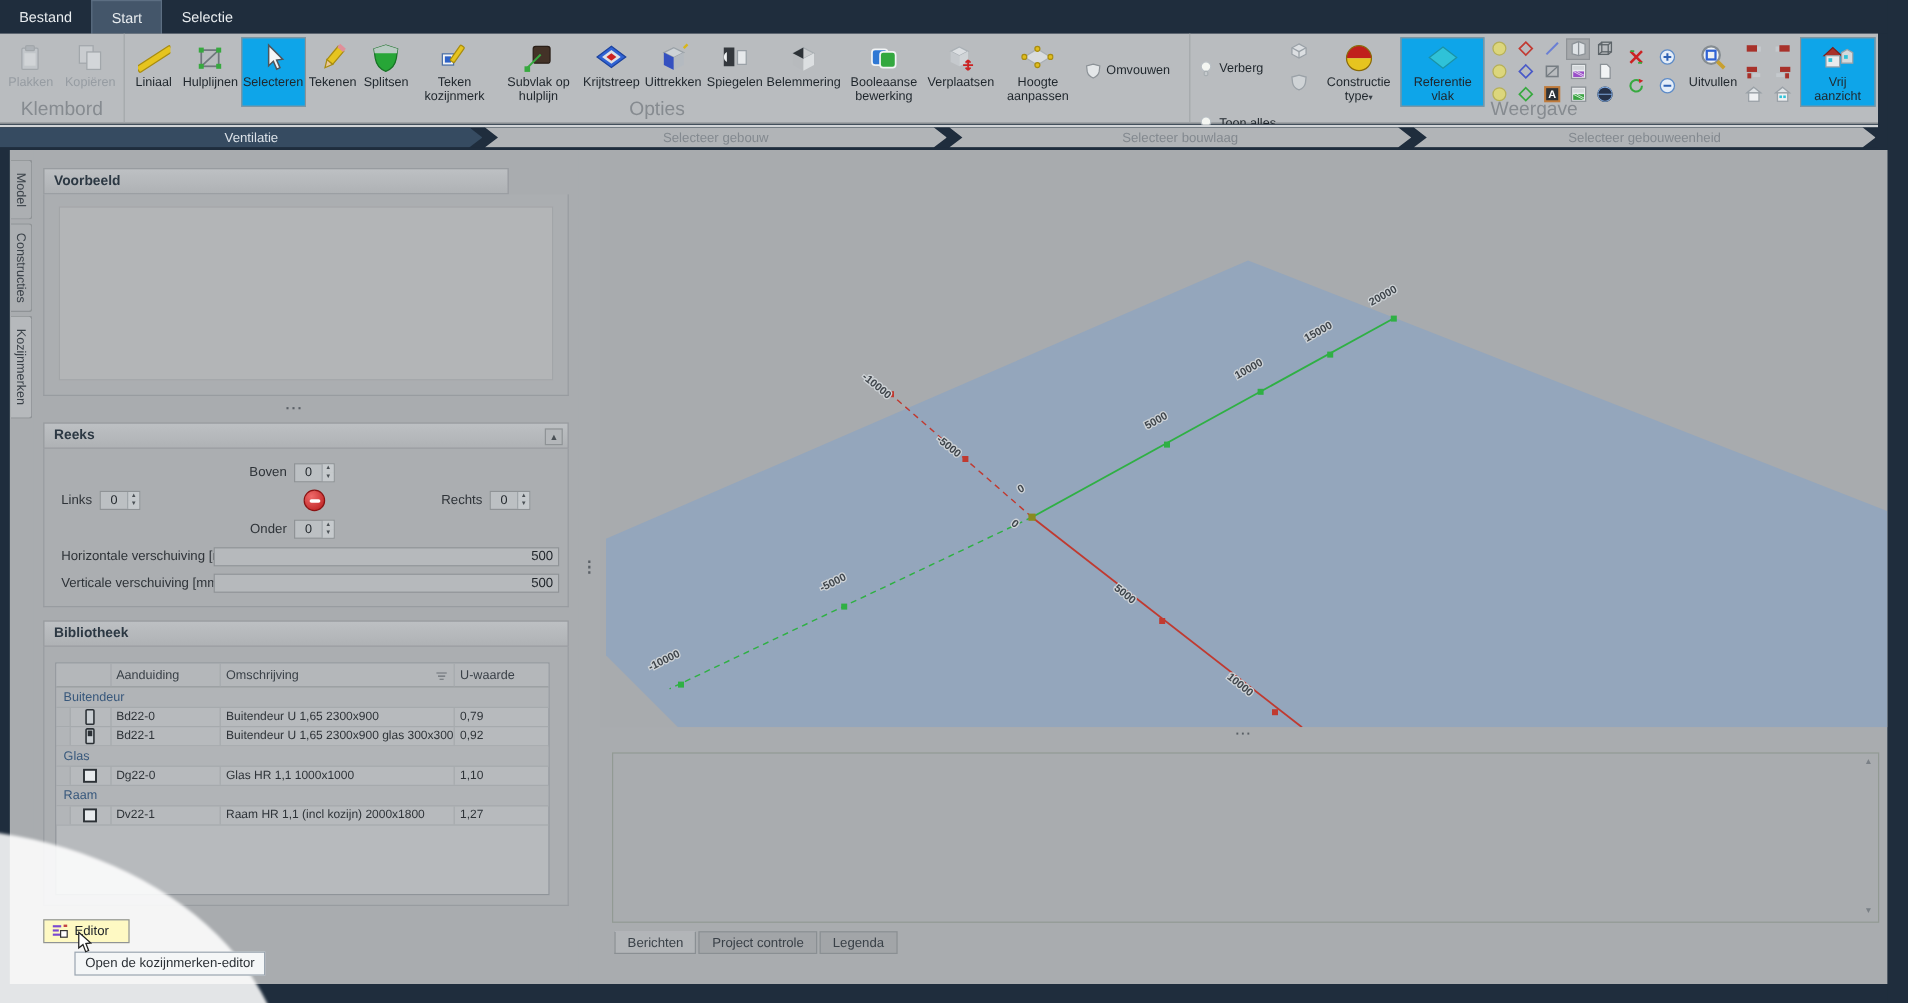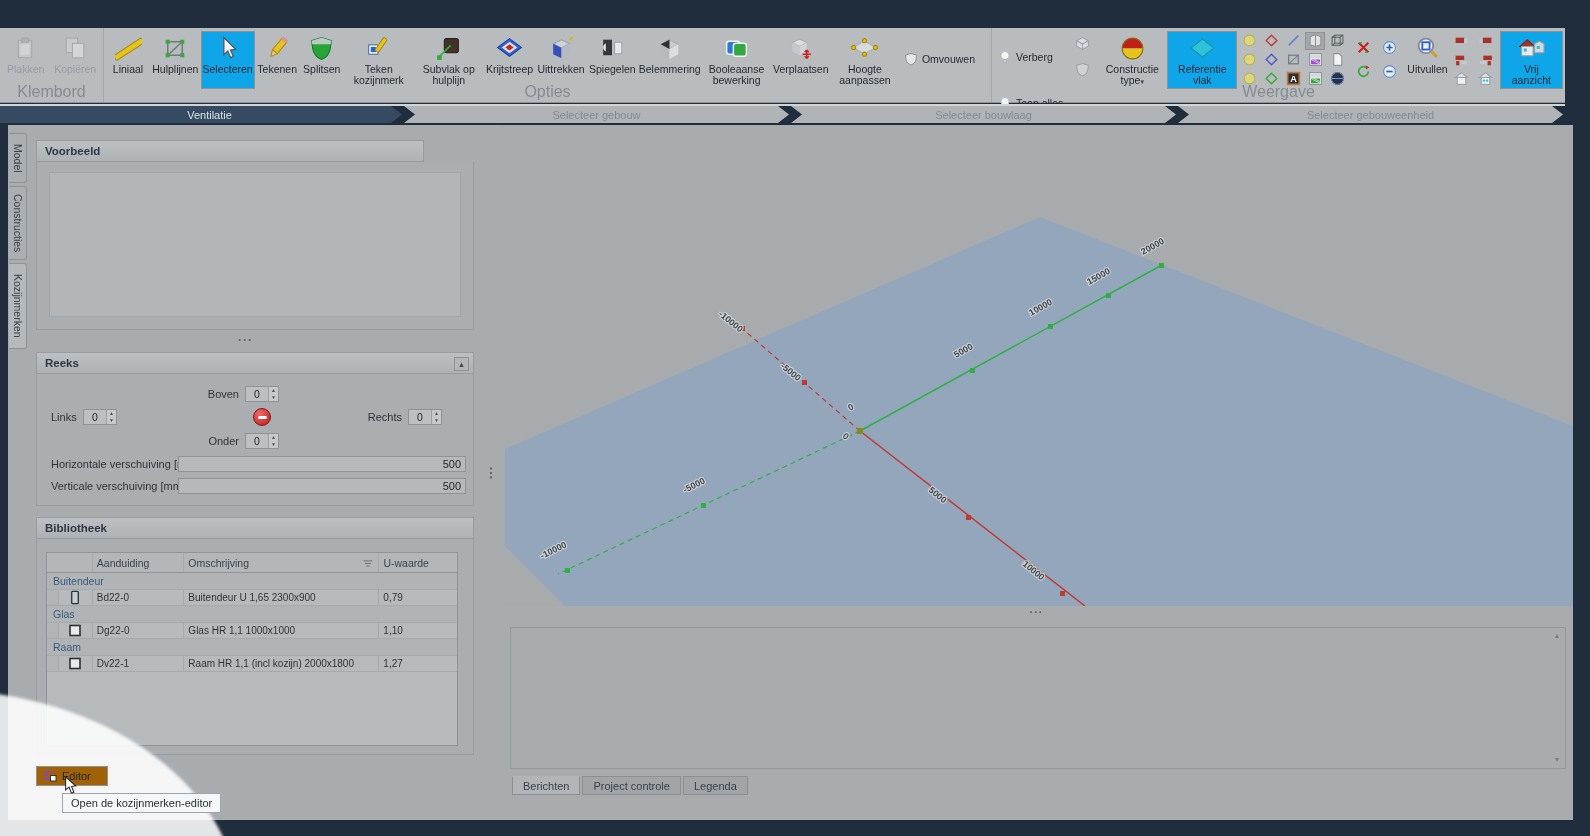--- a/index.html
+++ b/index.html
@@ -91,21 +91,21 @@
   .tc.c1{width:34px;justify-content:center;}
   .tc.c2{width:92px;}
   .tc.c3{width:196px;position:relative;}
   .tc.c4{width:78px;border-right:none;}
   .trow.head .tc.c0h{width:46px;}
   .sort-ic{position:absolute;right:4px;top:4px;width:12px;height:12px;}
   .rowic{width:14px;height:15px;}
   .rowic svg{width:100%;height:100%;display:block;}
 
   
-  #editorbtn{position:absolute;left:8px;top:641px;width:72px;height:20px;background:#a16207;border:1px solid #8f9396;
+  #editorbtn{position:absolute;left:8px;top:641px;width:72px;height:20px;background:#fef9c3;border:1px solid #8f9396;
              display:flex;align-items:center;padding:0 6px;font-size:11px;color:#22272c;}
   #editorbtn .ic{width:14px;height:14px;margin-right:5px;}
   #editorbtn .ic svg{width:100%;height:100%;display:block;}
   #tooltip{position:absolute;left:62px;top:793px;height:20px;background:#f4f6f7;border:1px solid #9aa5b0;
            font-size:11px;color:#2c3136;display:flex;align-items:center;padding:0 8px;white-space:nowrap;z-index:70;}
   #cursor{position:absolute;left:63px;top:776px;width:14px;height:21px;z-index:80;}
   #blob{position:absolute;left:-360px;top:690px;width:600px;height:440px;border-radius:50%;
         background:rgba(255,255,255,.88);filter:blur(1.5px);z-index:50;}
 
   
@@ -126,20 +126,25 @@
   .scr.dn{bottom:3px;} .scr.dn::after{content:"▼";}
   #msgtabs{position:absolute;left:512px;top:776px;height:19px;display:flex;}
   .mtab{border:1px solid #8a8f93;background:#a2a5a8;font-size:11px;color:#3a4148;display:flex;align-items:center;padding:0 10px;margin-right:2px;}
   .mtab.active{background:#b2b5b8;border-top-color:#b2b5b8;}
 </style>
 </head>
 <body>
 
 <div id="app">
 
+  <div id="tabbar">
+    <div class="apptab">Bestand</div>
+    <div class="apptab active">Start</div>
+    <div class="apptab">Selectie</div>
+  </div>
 
   <div id="ribbon">
     <div class="rgroup" style="width:104px">
       <div class="rbtn dis">
         <span class="ic">
             <svg viewBox="0 0 26 26">
               <rect x="6" y="5" width="13" height="17" rx="1" fill="#c7ccd0" stroke="#969ca1"></rect>
               <rect x="9" y="3" width="7" height="4" rx="1" fill="#a8aeb3" stroke="#969ca1"></rect>
               <rect x="8" y="9" width="9" height="10" fill="#dfe2e4"></rect>
             </svg>
@@ -676,20 +681,34 @@
         <div class="tc c1">
             <span class="rowic">
               <svg viewBox="0 0 12 16">
                 <rect x="2.5" y="1.5" width="7" height="13" rx="1" fill="#c9ced2" stroke="#2c3136" stroke-width="1.4"></rect>
               </svg>
             </span>
           </div>
         <div class="tc c2">Bd22-0</div>
         <div class="tc c3">Buitendeur U 1,65 2300x900</div>
         <div class="tc c4">0,79</div>
+      </div>
+      <div class="trow">
+        <div class="tc c0"></div>
+        <div class="tc c1">
+            <span class="rowic">
+              <svg viewBox="0 0 12 16">
+                <rect x="2.5" y="1.5" width="7" height="13" rx="1" fill="#c9ced2" stroke="#2c3136" stroke-width="1.4"></rect>
+                <rect x="4" y="3" width="4" height="5" fill="#2c3136"></rect>
+              </svg>
+            </span>
+          </div>
+        <div class="tc c2">Bd22-1</div>
+        <div class="tc c3">Buitendeur U 1,65 2300x900 glas 300x300</div>
+        <div class="tc c4">0,92</div>
       </div>
       <div class="trow grp">Glas</div>
       <div class="trow">
         <div class="tc c0"></div>
         <div class="tc c1">
             <span class="rowic">
               <svg viewBox="0 0 14 14">
                 <rect x="2" y="2" width="10" height="10" fill="#e8ebed" stroke="#2c3136" stroke-width="1.6"></rect>
               </svg>
             </span>

